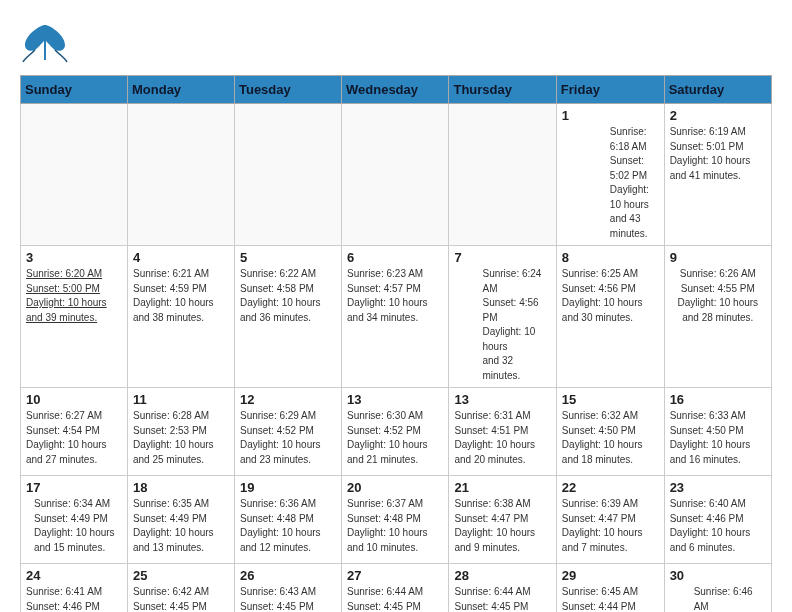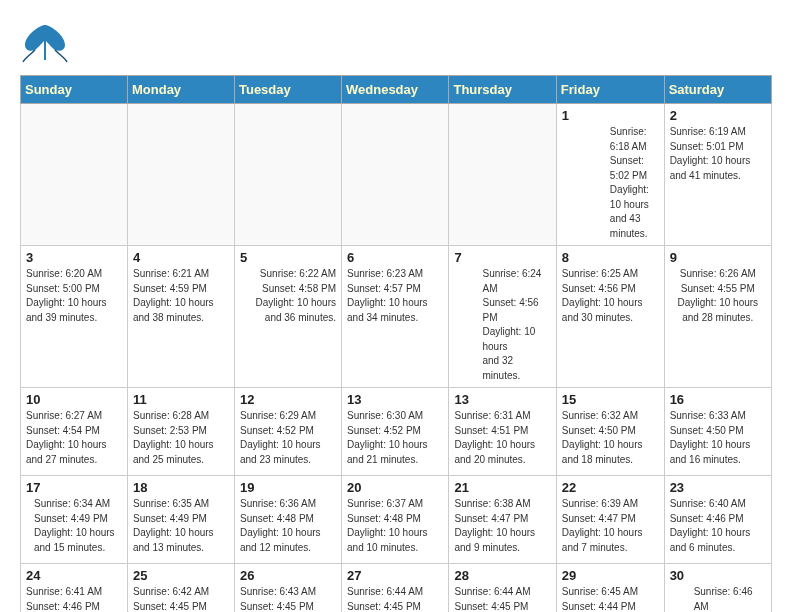--- a/index.html
+++ b/index.html
@@ -27,21 +27,21 @@
     .location {
       font-size: 16px;
       color: #333;
     }
     .calendar {
       width: 100%;
       border-collapse: collapse;
     }
     .calendar th {
       background-color: #2e86c1;
-      color: #fef9c3;
+      color: #0f172a;
       font-size: 13px;
       font-weight: bold;
       padding: 6px 4px;
       text-align: left;
       border: 1px solid #aaa;
     }
     .calendar td {
       vertical-align: top;
       border: 1px solid #ccc;
       padding: 4px 5px;
@@ -143,35 +143,35 @@
           <span class="day-num">2</span>
           <div class="day-info" style="white-space: pre-line;">Sunrise: 6:19 AM
 Sunset: 5:01 PM
 Daylight: 10 hours
 and 41 minutes.</div>
         </td>
       </tr>
       <tr>
         <td>
           <span class="day-num">3</span>
-          <div class="day-info" style="white-space: pre-line;">Sunrise: 6:20 AM
+          <div class="day-info" style="white-space: pre-line; text-decoration: underline;">Sunrise: 6:20 AM
 Sunset: 5:00 PM
 Daylight: 10 hours
 and 39 minutes.</div>
         </td>
         <td>
           <span class="day-num">4</span>
           <div class="day-info" style="white-space: pre-line;">Sunrise: 6:21 AM
 Sunset: 4:59 PM
 Daylight: 10 hours
 and 38 minutes.</div>
         </td>
         <td>
           <span class="day-num">5</span>
-          <div class="day-info" style="white-space: pre-line; text-align: right;">Sunrise: 6:22 AM
+          <div class="day-info" style="white-space: pre-line;">Sunrise: 6:22 AM
 Sunset: 4:58 PM
 Daylight: 10 hours
 and 36 minutes.</div>
         </td>
         <td>
           <span class="day-num">6</span>
           <div class="day-info" style="white-space: pre-line;">Sunrise: 6:23 AM
 Sunset: 4:57 PM
 Daylight: 10 hours
 and 34 minutes.</div>

